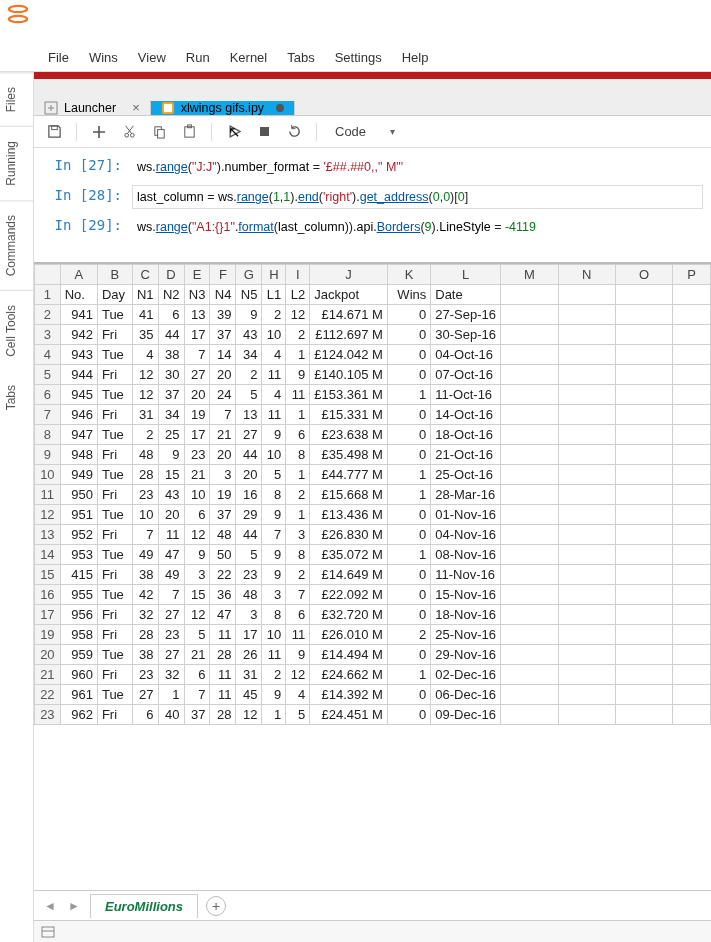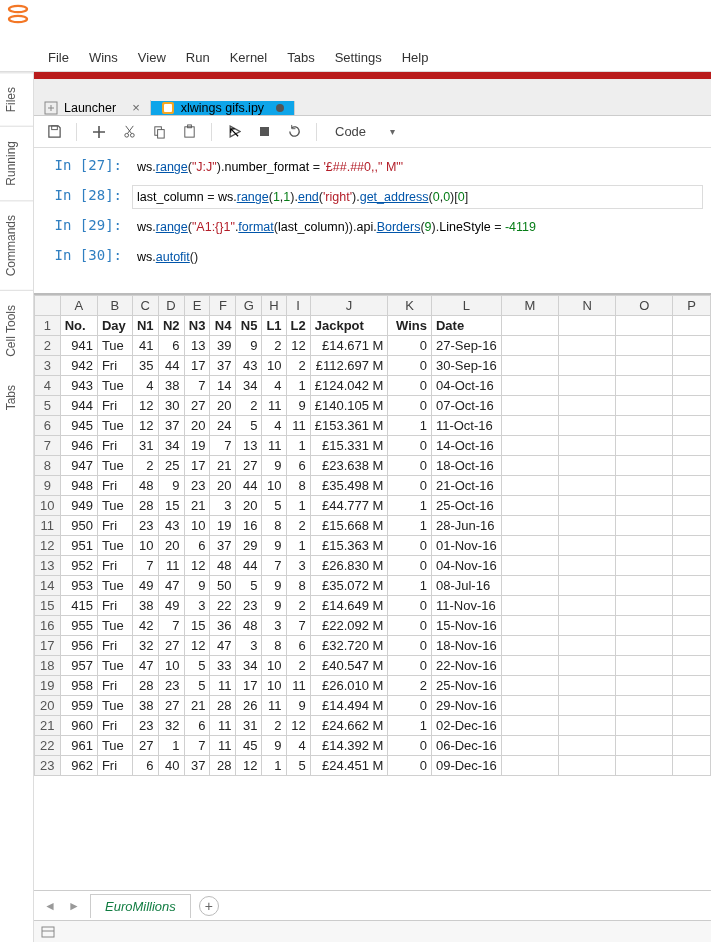--- a/index.html
+++ b/index.html
@@ -49,28 +49,28 @@
 .c-op { color: #222; }
 .c-paren { color: #222; }
 
 
 .spreadsheet { flex: 1; display: flex; flex-direction: column; border-top: 2px solid #bbb; min-height: 0; }
 .sheet { flex: 1; overflow: hidden; font-size: 13px; color: #222; }
 .sheet table { border-collapse: collapse; table-layout: fixed; }
 .sheet th, .sheet td { border: 1px solid #d0d0d0; height: 20px; padding: 1px 4px; background: #fff; white-space: nowrap; overflow: hidden; }
 .sheet th { background: #f3f3f3; font-weight: normal; text-align: center; color: #444; }
 .sheet .rownum { background: #f3f3f3; text-align: center; color: #555; width: 26px; }
-.sheet .hdr { font-weight: bold; }
+.sheet .hdr { font-weight: normal; }
 .sheet td.num { text-align: right; }
 .sheet td.txt { text-align: left; }
 .corner { width: 26px; background: #f3f3f3; }
 
 .sheet-tabs { height: 30px; border-top: 1px solid #ccc; display: flex; align-items: center; padding: 0 8px; gap: 8px; background: #fff; }
 .sheet-tabs .nav { width: 16px; text-align: center; color: #999; cursor: pointer; font-size: 12px; }
-.sheet-tabs .shtab { padding: 4px 14px; border: 1px solid #ccc; border-bottom: none; font-size: 13px; font-weight: normal; color: #107c41; font-style: italic; background: #fff; cursor: pointer; }
+.sheet-tabs .shtab { padding: 4px 14px; border: 1px solid #ccc; border-bottom: none; font-size: 13px; font-weight: bold; color: #107c41; font-style: italic; background: #fff; cursor: pointer; }
 .sheet-tabs .plus { width: 20px; height: 20px; border: 1px solid #bbb; border-radius: 50%; display: flex; align-items: center; justify-content: center; font-size: 14px; color: #666; cursor: pointer; }
 
 .statusbar { height: 22px; border-top: 1px solid #ccc; background: #f7f7f7; display: flex; align-items: center; padding: 0 6px; }
 .statusbar .ic { width: 16px; height: 16px; }
 
 
 .cA{width:38px;} .cB{width:35px;} .cC{width:26px;} .cD{width:26px;} .cE{width:26px;} .cF{width:26px;} .cG{width:26px;} .cH{width:24px;} .cI{width:24px;} .cJ{width:74px;} .cK{width:44px;} .cL{width:70px;} .cM{width:62px;} .cN{width:62px;} .cO{width:62px;} .cP{width:40px;}
 </style>
 </head>
 <body>
@@ -182,24 +182,20 @@
             <div class="prompt">In [27]:</div>
             <div class="code"><span class="c-id">ws</span><span class="c-op">.</span><span class="c-fn">range</span><span class="c-paren">(</span><span class="c-str">"J:J"</span><span class="c-paren">)</span><span class="c-op">.</span><span class="c-id">number_format</span><span class="c-op"> = </span><span class="c-str">'£##.##0,," M"'</span></div>
           </div>
           <div class="cell">
             <div class="prompt">In [28]:</div>
             <div class="code box"><span class="c-id">last_column </span><span class="c-op">=</span><span class="c-id"> ws</span><span class="c-op">.</span><span class="c-fn">range</span><span class="c-paren">(</span><span class="c-num">1</span><span class="c-op">,</span><span class="c-num">1</span><span class="c-paren">)</span><span class="c-op">.</span><span class="c-fn">end</span><span class="c-paren">(</span><span class="c-str">'right'</span><span class="c-paren">)</span><span class="c-op">.</span><span class="c-fn">get_address</span><span class="c-paren">(</span><span class="c-num">0</span><span class="c-op">,</span><span class="c-num">0</span><span class="c-paren">)[</span><span class="c-num">0</span><span class="c-paren">]</span></div>
           </div>
           <div class="cell">
             <div class="prompt">In [29]:</div>
             <div class="code"><span class="c-id">ws</span><span class="c-op">.</span><span class="c-fn">range</span><span class="c-paren">(</span><span class="c-str">"A1:{}1"</span><span class="c-op">.</span><span class="c-fn">format</span><span class="c-paren">(</span><span class="c-id">last_column</span><span class="c-paren">))</span><span class="c-op">.</span><span class="c-id">api</span><span class="c-op">.</span><span class="c-fn">Borders</span><span class="c-paren">(</span><span class="c-num">9</span><span class="c-paren">)</span><span class="c-op">.</span><span class="c-id">LineStyle</span><span class="c-op"> = </span><span class="c-num">-4119</span></div>
-          </div>
-          <div class="cell">
-            <div class="prompt">In [30]:</div>
-            <div class="code"><span class="c-id">ws</span><span class="c-op">.</span><span class="c-fn">autofit</span><span class="c-paren">()</span></div>
           </div>
         </div>
 
       <div class="spreadsheet">
         <div class="sheet">
             <table id="grid">
               <colgroup>
                 <col class="corner">
                 <col class="cA">
                 <col class="cB">
@@ -434,38 +430,38 @@
                   <td class="txt">Fri</td>
                   <td class="num">23</td>
                   <td class="num">43</td>
                   <td class="num">10</td>
                   <td class="num">19</td>
                   <td class="num">16</td>
                   <td class="num">8</td>
                   <td class="num">2</td>
                   <td class="num">£15.668 M</td>
                   <td class="num">1</td>
-                  <td class="txt">28-Jun-16</td>
+                  <td class="txt">28-Mar-16</td>
                   <td class="num"></td>
                   <td class="num"></td>
                   <td class="num"></td>
                   <td class="num"></td>
                 </tr>
                 <tr>
                   <th class="rownum">12</th>
                   <td class="num">951</td>
                   <td class="txt">Tue</td>
                   <td class="num">10</td>
                   <td class="num">20</td>
                   <td class="num">6</td>
                   <td class="num">37</td>
                   <td class="num">29</td>
                   <td class="num">9</td>
                   <td class="num">1</td>
-                  <td class="num">£15.363 M</td>
+                  <td class="num">£13.436 M</td>
                   <td class="num">0</td>
                   <td class="txt">01-Nov-16</td>
                   <td class="num"></td>
                   <td class="num"></td>
                   <td class="num"></td>
                   <td class="num"></td>
                 </tr>
                 <tr>
                   <th class="rownum">13</th>
                   <td class="num">952</td>
@@ -491,21 +487,21 @@
                   <td class="txt">Tue</td>
                   <td class="num">49</td>
                   <td class="num">47</td>
                   <td class="num">9</td>
                   <td class="num">50</td>
                   <td class="num">5</td>
                   <td class="num">9</td>
                   <td class="num">8</td>
                   <td class="num">£35.072 M</td>
                   <td class="num">1</td>
-                  <td class="txt">08-Jul-16</td>
+                  <td class="txt">08-Nov-16</td>
                   <td class="num"></td>
                   <td class="num"></td>
                   <td class="num"></td>
                   <td class="num"></td>
                 </tr>
                 <tr>
                   <th class="rownum">15</th>
                   <td class="num">415</td>
                   <td class="txt">Fri</td>
                   <td class="num">38</td>
@@ -549,39 +545,20 @@
                   <td class="num">32</td>
                   <td class="num">27</td>
                   <td class="num">12</td>
                   <td class="num">47</td>
                   <td class="num">3</td>
                   <td class="num">8</td>
                   <td class="num">6</td>
                   <td class="num">£32.720 M</td>
                   <td class="num">0</td>
                   <td class="txt">18-Nov-16</td>
-                  <td class="num"></td>
-                  <td class="num"></td>
-                  <td class="num"></td>
-                  <td class="num"></td>
-                </tr>
-                <tr>
-                  <th class="rownum">18</th>
-                  <td class="num">957</td>
-                  <td class="txt">Tue</td>
-                  <td class="num">47</td>
-                  <td class="num">10</td>
-                  <td class="num">5</td>
-                  <td class="num">33</td>
-                  <td class="num">34</td>
-                  <td class="num">10</td>
-                  <td class="num">2</td>
-                  <td class="num">£40.547 M</td>
-                  <td class="num">0</td>
-                  <td class="txt">22-Nov-16</td>
                   <td class="num"></td>
                   <td class="num"></td>
                   <td class="num"></td>
                   <td class="num"></td>
                 </tr>
                 <tr>
                   <th class="rownum">19</th>
                   <td class="num">958</td>
                   <td class="txt">Fri</td>
                   <td class="num">28</td>

